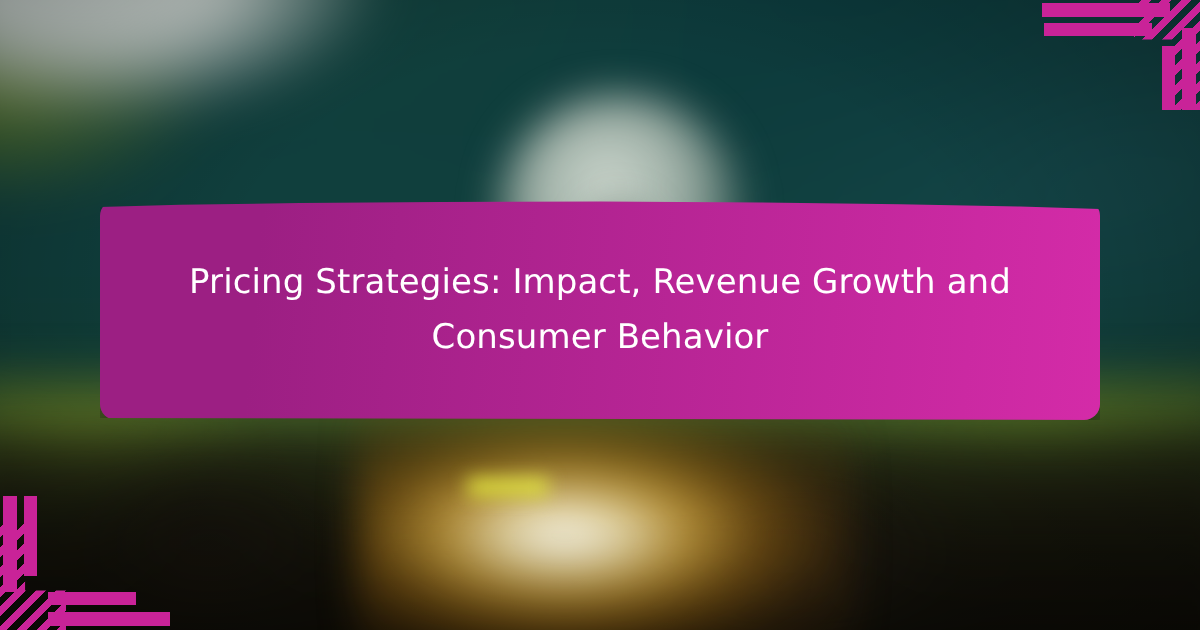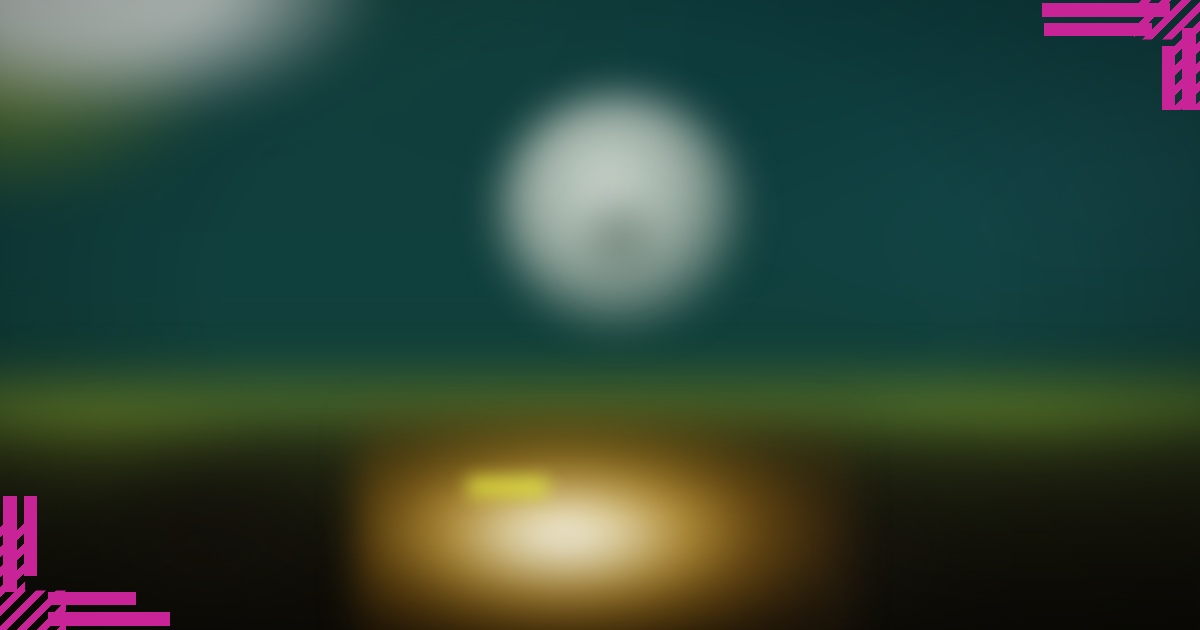--- a/index.html
+++ b/index.html
@@ -180,14 +180,17 @@
     <div class="deco-bar" style="left:3px; top:16px; width:14px; height:96px;"></div>
     <div class="deco-bar" style="left:48px; bottom:4px; width:122px; height:14px;"></div>
 
     <div class="deco-bar" style="left:24px; top:16px; width:13px; height:80px;"></div>
     <div class="deco-bar" style="left:48px; bottom:25px; width:88px; height:13px;"></div>
 
     <div class="hatch" style="left:0px; bottom:0px; width:66px; height:110px;
                 clip-path: polygon(0% 0%, 38% 0%, 38% 64%, 100% 64%, 100% 100%, 0% 100%);"></div>
   </div>
 
+  <div class="banner" id="banner" style="--b1: #9C1F83; --b2: #D42BA8;">
+    <div class="banner-title" style="color: rgb(255, 255, 255);">Pricing Strategies: Impact, Revenue Growth and Consumer Behavior</div>
+  </div>
 
 </div>
 
 </body></html>

